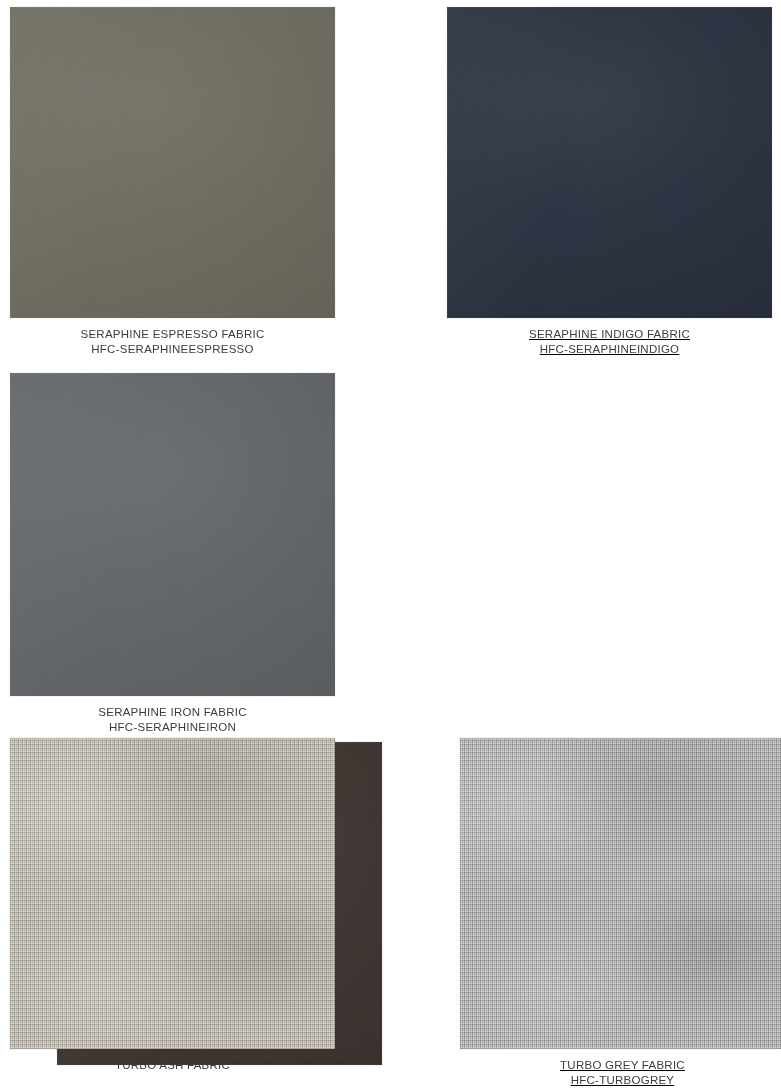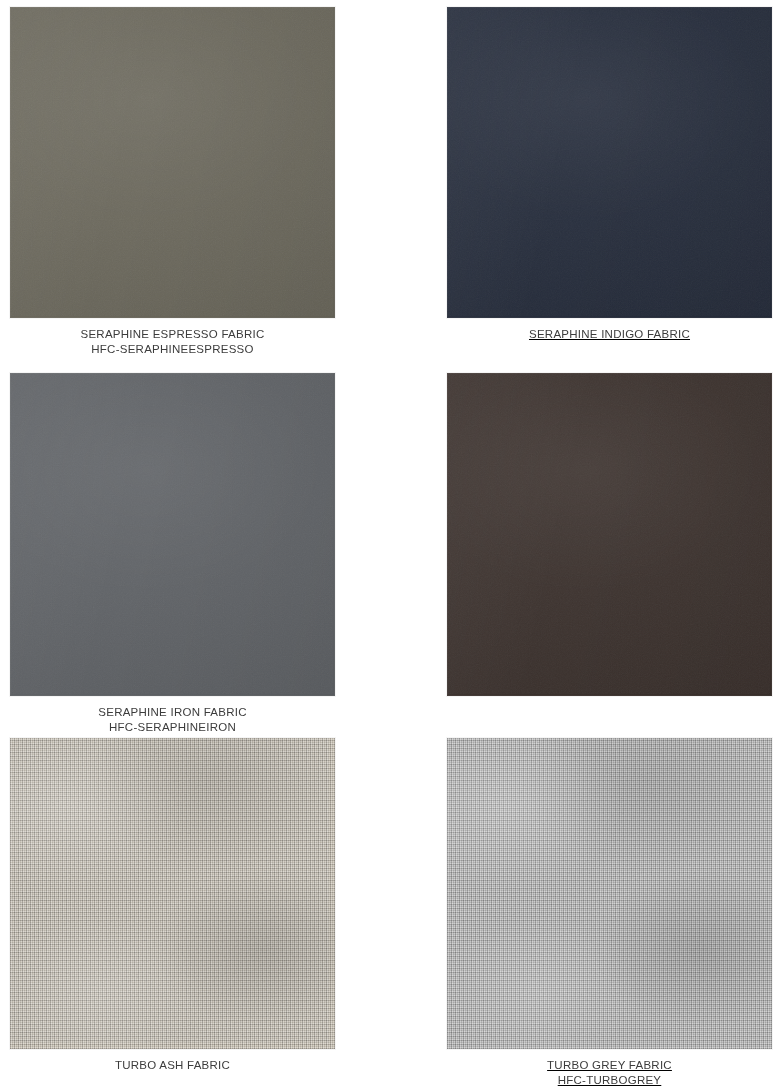--- a/index.html
+++ b/index.html
@@ -25,22 +25,22 @@
   }
 
   
   .swatch-row {
     position: absolute;
     left: 0;
     width: 781px;
     display: flex;
   }
   .swatch-row.row-1 { top: 0px;   height: 370px; }
-  .swatch-row.row-2 { top: 366px; height: 372px; }
-  .swatch-row.row-3 { top: 731px; height: 357px; }
+  .swatch-row.row-2 { top: 366px; height: 372px; flex-direction: column; }
+  .swatch-row.row-3 { top: 731px; height: 357px; gap: 13px; }
 
   .swatch-cell {
     position: relative;
     width: 390px;
     box-sizing: border-box;
   }
   .swatch-cell.col-left  { padding-left: 10px;  padding-right: 55px; }
   .swatch-cell.col-right { padding-left: 57px;  padding-right: 9px; text-decoration: underline;  }
 
   
@@ -155,20 +155,21 @@
         <svg class="grain" width="100%" height="100%" preserveAspectRatio="none">
           <filter id="gr1">
               <feTurbulence type="fractalNoise" baseFrequency="0.9" numOctaves="3"></feTurbulence>
             <feColorMatrix type="saturate" values="0"></feColorMatrix>
             </filter>
           <rect width="100%" height="100%" filter="url(#gr1)" opacity="0.11"></rect>
         </svg>
       </div>
       <div class="swatch-caption">
         <span class="name">SERAPHINE INDIGO FABRIC</span>
+        <span class="sku">HFC-SERAPHINEINDIGO</span>
       </div>
     </div>
 
   </div>
 
   <div class="swatch-row row-2">
 
     <div class="swatch-cell col-left">
       <div class="swatch-tile" style="background-color: rgb(95, 98, 102);">
         <div class="sheen"></div>

